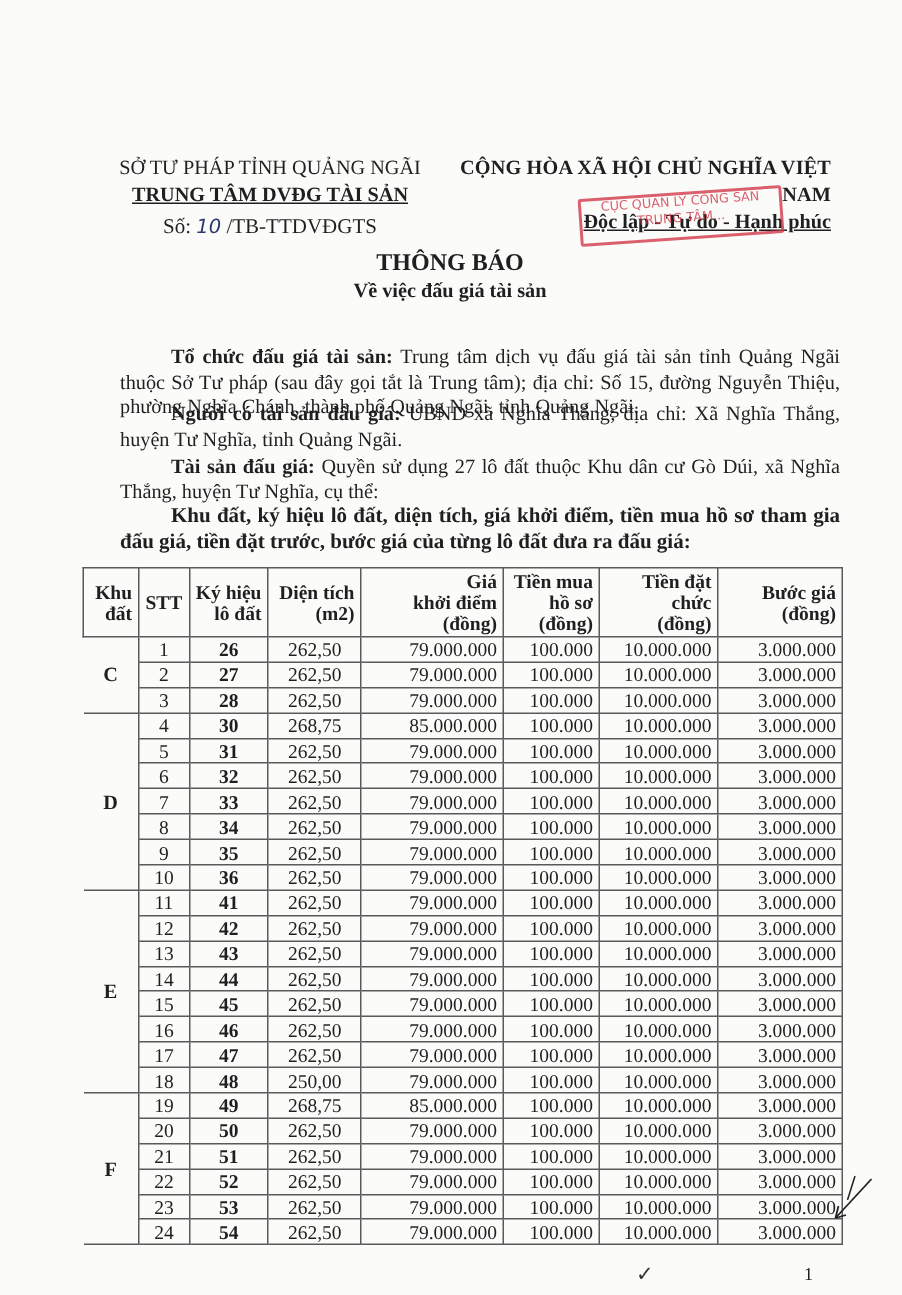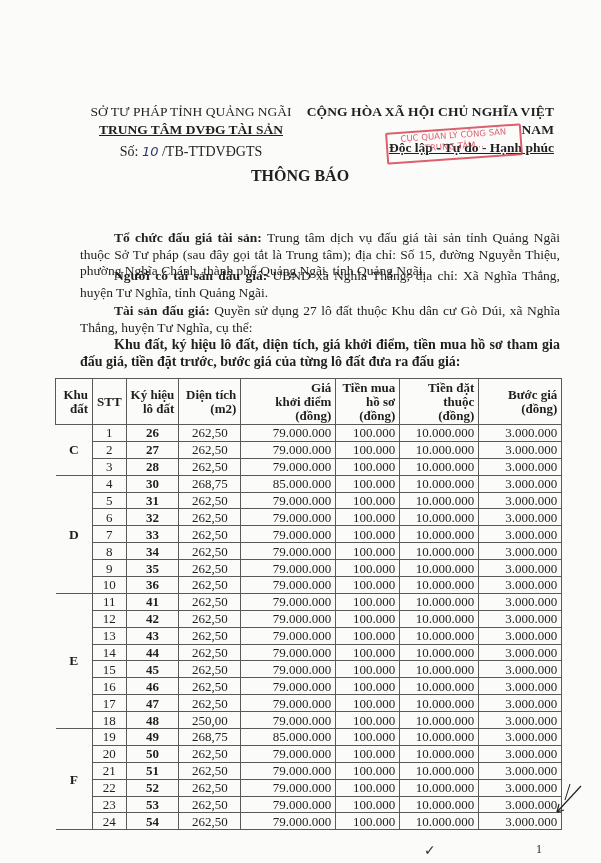--- a/index.html
+++ b/index.html
@@ -1,21 +1,21 @@
 <!DOCTYPE html>
 <html><head>
 <meta charset="utf-8">
 <style>
   html, body { margin:0; padding:0; }
   body {
     width:601px; height:863px; background:#fbfbfa; position:relative; overflow:hidden;
     font-family:"Liberation Serif", "DejaVu Serif", serif; color:#1f1f1f;
   }
   .abs { position:absolute; }
-  .hdr-left { left:80px; top:103px; width:222px; text-align:center; }
+  .hdr-left { left:69px; top:103px; width:222px; text-align:center; }
   .hdr-left .l1 { font-size:13.5px; line-height:18px; }
   .hdr-left .l2 { font-size:13.5px; line-height:18px; font-weight:bold; }
   .hdr-left .l2 u { text-decoration:underline; }
   .hdr-left .l3 { font-size:14px; line-height:22px; margin-top:2px; }
   .hdr-left .l3 .hand { font-family:"DejaVu Sans", sans-serif; font-style:italic; color:#2b3a6b; font-size:13px; }
   .hdr-right { left:284px; top:103px; width:270px; text-align:right; }
   .hdr-right .r1 { font-size:13.5px; line-height:18px; font-weight:bold; letter-spacing:0.1px; }
   .hdr-right .r2 { font-size:13.5px; line-height:18px; font-weight:bold; text-decoration:underline; }
   .hdr-right .r3 { font-size:14.5px; line-height:22px; font-style:italic; margin-top:2px; }
   .stamp {
@@ -63,20 +63,21 @@
   <div class="r2">Độc lập - Tự do - Hạnh phúc</div>
 </div>
 
 <div class="abs stamp">
   <div>CỤC QUẢN LÝ CÔNG SẢN</div>
   <div>TRUNG TÂM...</div>
 </div>
 
 <div class="abs title">
   <div class="t1">THÔNG BÁO</div>
+  <div class="t2">Về việc đấu giá tài sản</div>
 </div>
 
 <div class="abs para p1"><span class="ind"></span><b>Tổ chức đấu giá tài sản:</b><span> Trung tâm dịch vụ đấu giá tài sản tỉnh Quảng Ngãi thuộc Sở Tư pháp (sau đây gọi tắt là Trung tâm); địa chỉ: Số 15, đường Nguyễn Thiệu, phường Nghĩa Chánh, thành phố Quảng Ngãi, tỉnh Quảng Ngãi.</span></div>
 <div class="abs para p2"><span class="ind"></span><b>Người có tài sản đấu giá:</b><span> UBND xã Nghĩa Thắng; địa chỉ: Xã Nghĩa Thắng, huyện Tư Nghĩa, tỉnh Quảng Ngãi.</span></div>
 <div class="abs para p3"><span class="ind"></span><b>Tài sản đấu giá:</b><span> Quyền sử dụng 27 lô đất thuộc Khu dân cư Gò Dúi, xã Nghĩa Thắng, huyện Tư Nghĩa, cụ thể:</span></div>
 <div class="abs para p4"><span class="ind"></span><span>Khu đất, ký hiệu lô đất, diện tích, giá khởi điểm, tiền mua hồ sơ tham gia đấu giá, tiền đặt trước, bước giá của từng lô đất đưa ra đấu giá:</span></div>
 
 <table class="land">
   <colgroup>
     <col style="width:37px">
@@ -110,21 +111,21 @@
           <div>khởi điểm</div>
           <div>(đồng)</div>
         </th>
         <th>
           <div>Tiền mua</div>
           <div>hồ sơ</div>
           <div>(đồng)</div>
         </th>
         <th>
           <div>Tiền đặt</div>
-          <div>thuộc</div>
+          <div>chức</div>
           <div>(đồng)</div>
         </th>
         <th>
           <div>Bước giá</div>
           <div>(đồng)</div>
         </th>
       </tr>
     </thead>
   <tbody id="tbody">
       <tr>

